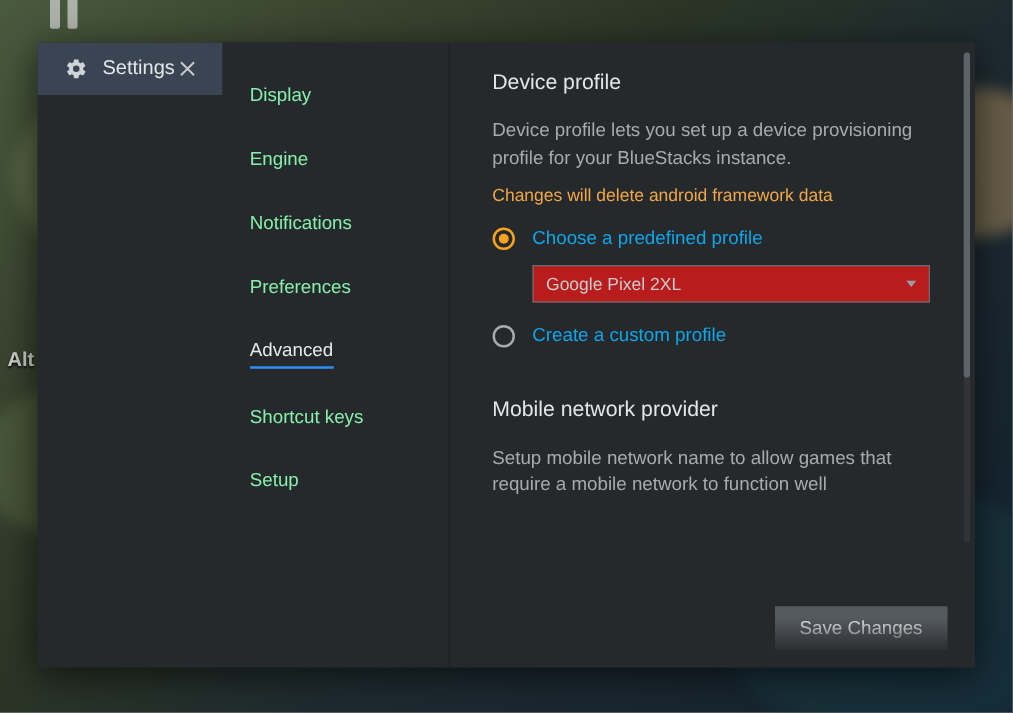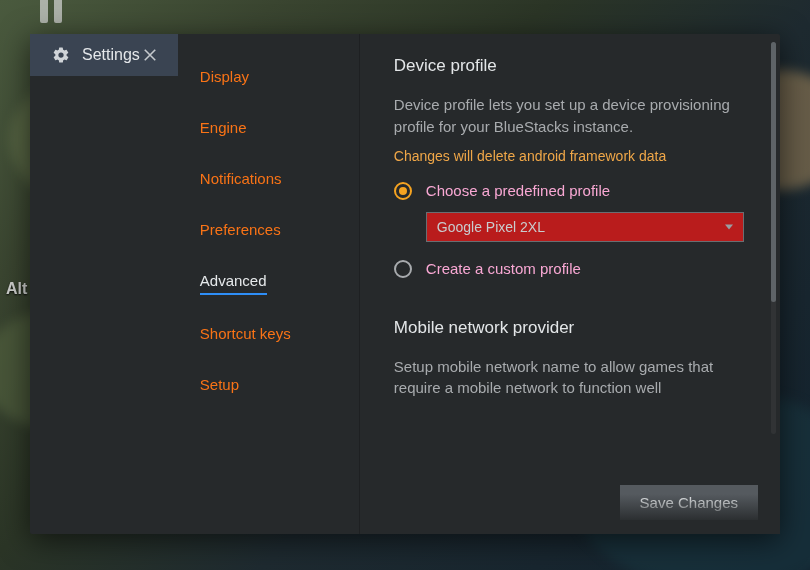--- a/index.html
+++ b/index.html
@@ -44,21 +44,21 @@
 
   .body { flex:1; display:flex; overflow:hidden; }
 
   .sidebar {
     width: 182px;
     background: #26292b;
     padding: 24px 0 0 22px;
     border-right: 1px solid #1e2022;
   }
   .side-item {
-    color:#f97316;
+    color:#86efac;
     font-size:15px;
     padding: 10px 0;
     cursor:pointer;
     display:inline-block;
   }
   .side-item.active {
     color:#e6e9eb;
     border-bottom: 2px solid #2e8ef7;
     padding-bottom: 4px;
     margin-bottom: 6px;
@@ -87,21 +87,21 @@
 
   .radio-row { display:flex; align-items:center; gap:14px; margin:8px 0 12px 0; cursor:pointer;}
   .radio {
     width:18px; height:18px; border-radius:50%;
     border:2px solid #f5a321; position:relative; flex-shrink:0;
   }
   .radio.empty { border-color:#a8abae; }
   .radio .dot {
     position:absolute; inset:3px; border-radius:50%; background:#f5a321;
   }
-  .radio-label { color:#f9a8d4; font-size:15px; }
+  .radio-label { color:#0ea5e9; font-size:15px; }
 
   .select {
     margin: 4px 0 18px 32px;
     width: 318px; height:30px;
     border:1px solid #6a6e72;
     background:#b91c1c;
     display:flex; align-items:center;
     padding:0 10px;
     color:#c9ccce; font-size:14px;
     cursor:pointer;

